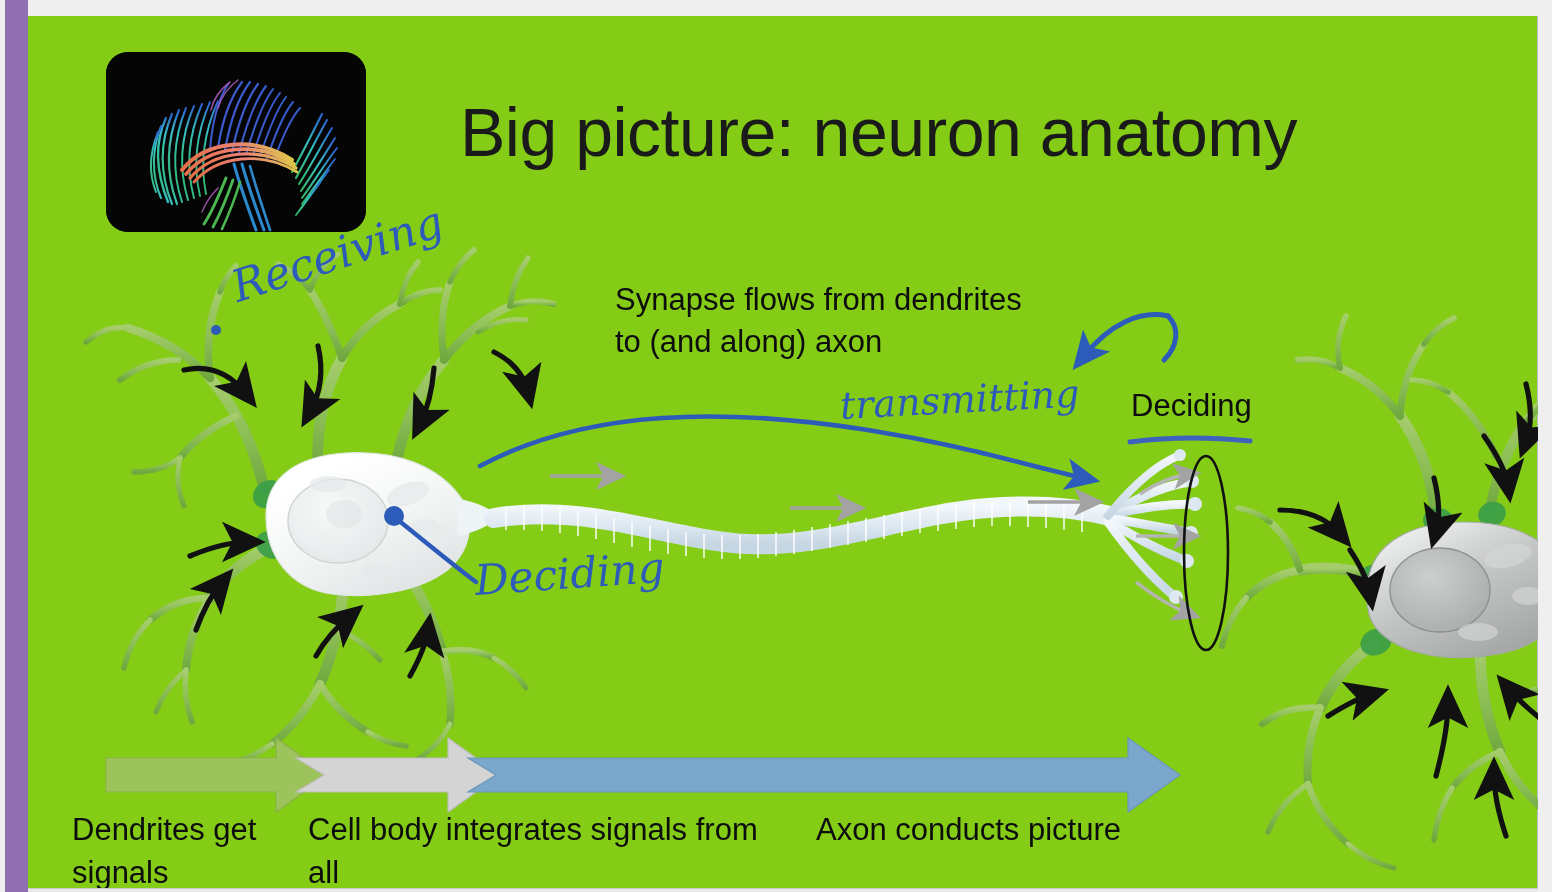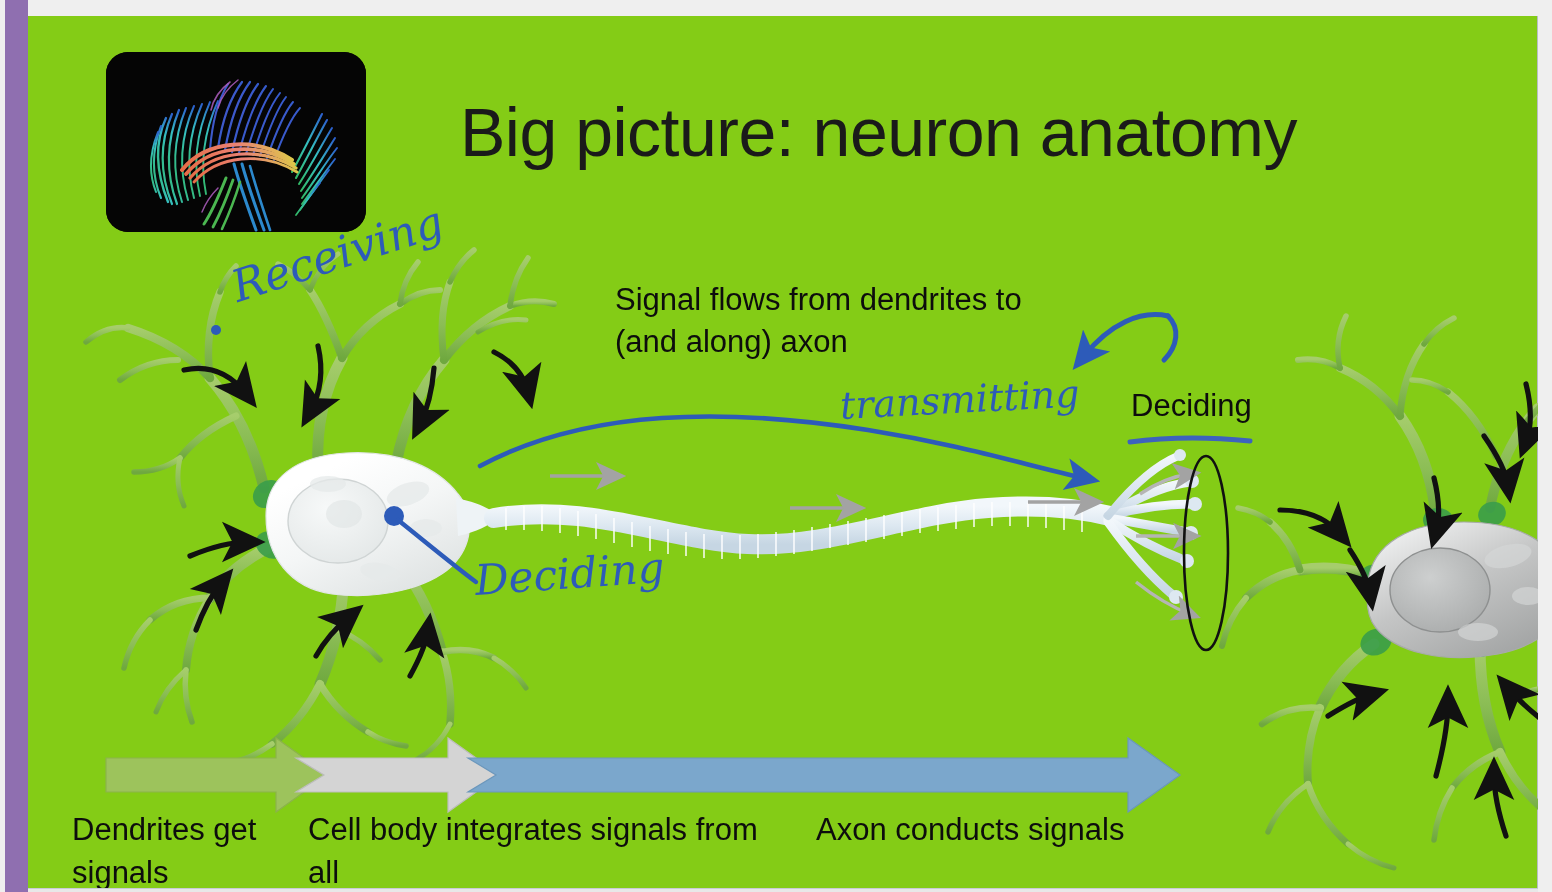--- a/index.html
+++ b/index.html
@@ -405,28 +405,28 @@
 
       <circle cx="188" cy="314" r="5" fill="#2d5bb9"></circle>
 
       <g>
         <path d="M78 742 L248 742 L248 722 L300 759 L248 796 L248 776 L78 776 Z" fill="#9dc35c" stroke="#8bb34b" stroke-width="1.2"></path>
         <path d="M268 742 L420 742 L420 722 L472 759 L420 796 L420 776 L268 776 L296 759 Z" fill="#d4d4d4" stroke="#bdbdbd" stroke-width="1.2"></path>
         <path d="M440 742 L1100 742 L1100 722 L1152 759 L1100 796 L1100 776 L440 776 L468 759 Z" fill="#7ba7cc" stroke="#6b97bc" stroke-width="1.2"></path>
       </g>
     </svg>
 
-    <div class="callout" id="callout-signal">Signal flows from dendrites to (and along) axon</div>
+    <div class="callout" id="callout-signal">Synapse flows from dendrites to (and along) axon</div>
 
     <div id="label-synapse">Deciding</div>
 
     <div class="handwrite" id="hw-receiving">Receiving</div>
     <div class="handwrite" id="hw-deciding">Deciding</div>
     <div class="handwrite" id="hw-transmitting">transmitting</div>
 
     <div class="caption" id="cap-dendrites">Dendrites get signals</div>
     <div class="caption" id="cap-cellbody">Cell body integrates signals from all</div>
-    <div class="caption" id="cap-axon">Axon conducts signals</div>
+    <div class="caption" id="cap-axon">Axon conducts picture</div>
 
   </div>
 
   <div class="bottom-edge"></div>
 </div>
 
 </body></html>

